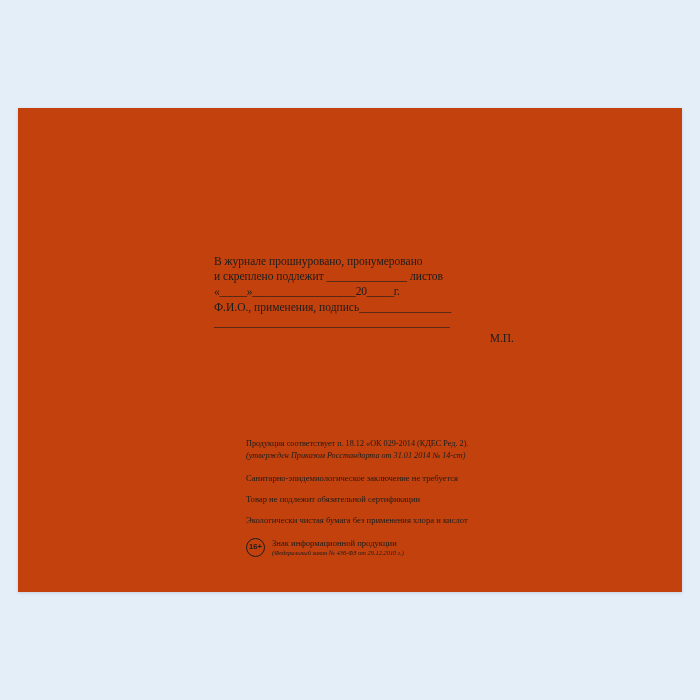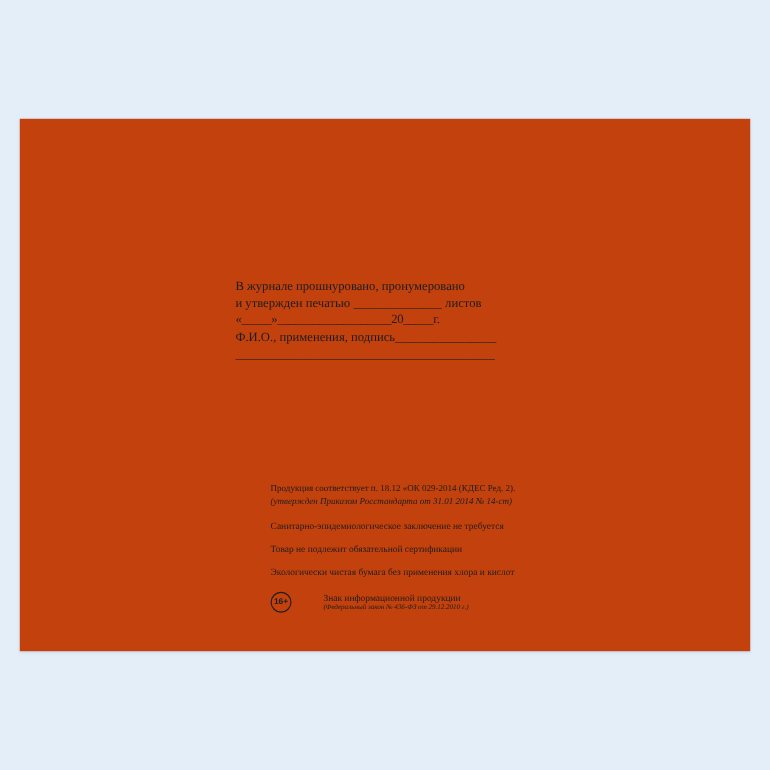--- a/index.html
+++ b/index.html
@@ -70,21 +70,20 @@
     font-style: italic;
   }
   #legal-block .spaced {
     font-size: 8.6px;
     margin-top: 11px;
   }
   #mark-row {
     display: flex;
     align-items: center;
     margin-top: 13px;
-    gap: 22px;
   }
   #age-badge {
     width: 17px;
     height: 17px;
     border: 1.1px solid #1d1d1d;
     border-radius: 50%;
     font-size: 7.6px;
     font-weight: bold;
     display: flex;
     align-items: center;
@@ -107,26 +106,27 @@
 </style>
 </head>
 <body>
 
 <div id="stage">
 
   <div id="page">
 
     <div class="block" id="cert-block">
       <div class="line">В журнале прошнуровано, пронумеровано</div>
-      <div class="line">и утвержден печатью ______________ листов</div>
+      <div class="line">и скреплено подлежит ______________ листов</div>
       <div class="line fill">«_____»___________________20_____г.</div>
       <div class="line">Ф.И.О., применения, подпись________________</div>
       <div class="line">_________________________________________</div>
     </div>
 
+    <div id="mp-line">М.П.</div>
 
     <div class="block" id="legal-block">
       <div class="l1">
         <div>Продукция соответствует п. 18.12 «ОК 029-2014 (КДЕС Ред. 2).</div>
         <div class="ital">(утвержден Приказом Росстандарта от 31.01 2014 № 14-ст)</div>
       </div>
       <div class="spaced">Санитарно-эпидемиологическое заключение не требуется</div>
       <div class="spaced">Товар не подлежит обязательной сертификации</div>
       <div class="spaced">Экологически чистая бумага без применения хлора и кислот</div>
 

